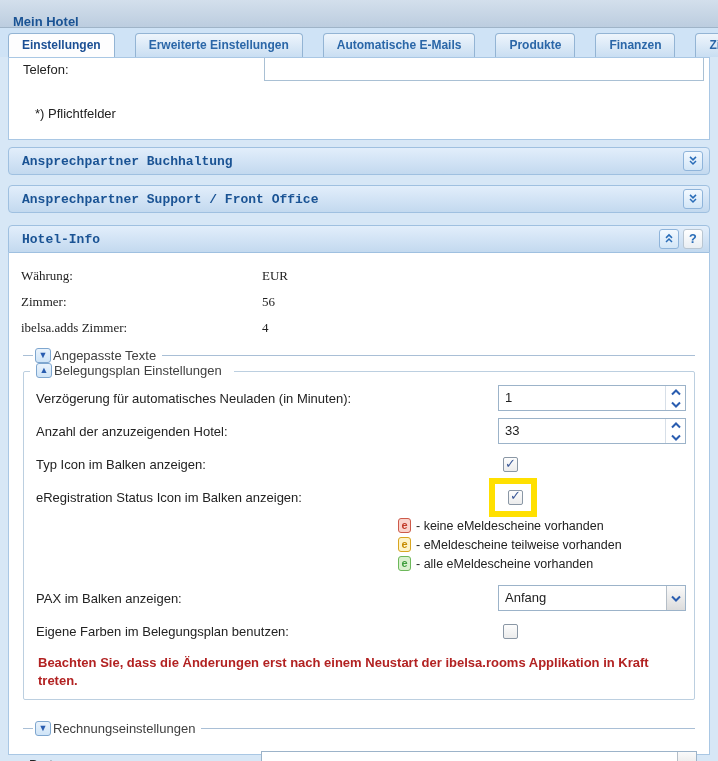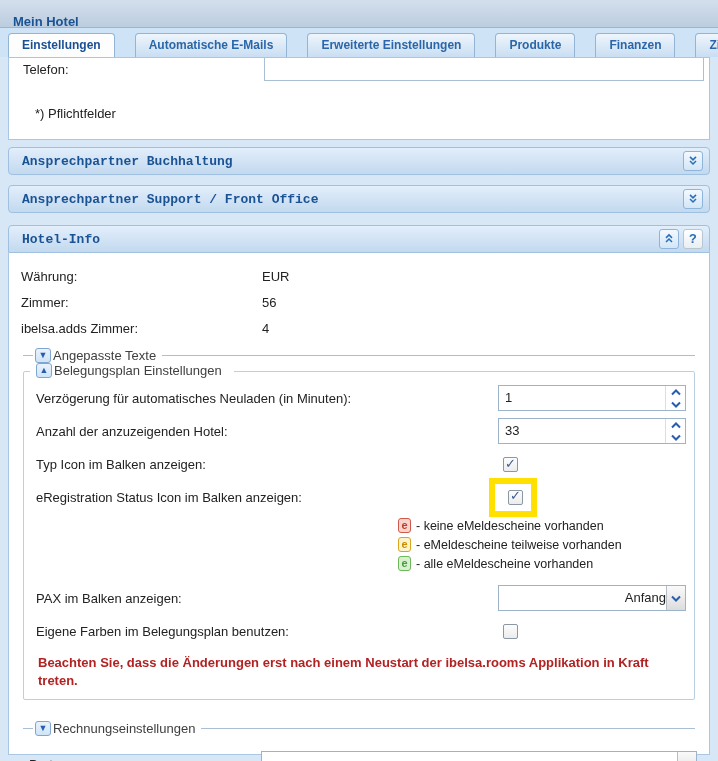--- a/index.html
+++ b/index.html
@@ -52,21 +52,21 @@
     position:absolute; left:255px; top:-10px; width:440px; height:33px;
     border:1px solid #a9c0d4; font:13px "Liberation Sans",sans-serif; padding:2px 4px;
   }
   .form-top .note { position:absolute; left:26px; top:48px; }
   .gap7 { height:7px; } .gap10 { height:10px; } .gap12 { height:12px; }
   
   .hi-body {
     margin:0 8px; background:#fff; border:1px solid #a9c7e4; border-top:none;
     padding:10px 12px 14px 12px; height:502px;
   }
-  .info-row { display:flex; height:26px; align-items:center; }
+  .info-row { display:flex; height:26px; align-items:center;font-family:Liberation Serif, serif; }
   .info-row .ilabel { width:241px; }
   
   .legend-line { display:flex; align-items:center; height:24px; margin:2px 2px 0 2px; }
   .legend-line .seg { width:10px; height:0; border-top:1px solid #a9bfd6; }
   .legend-line .fill { flex:1; height:0; border-top:1px solid #a9bfd6; }
   .toggle-btn {
     width:16px; height:15px; margin:0 2px; border-radius:3px;
     border:1px solid #7ea6cf; background:linear-gradient(#eaf3fc,#cfe4f7);
     color:#2a5db0; font-size:9px; line-height:13px; text-align:center; cursor:pointer;
   }
@@ -107,43 +107,43 @@
   .emelde-row { display:flex; align-items:center; height:19px; font-size:12.5px; }
   .ebadge {
     width:13px; height:15px; border:1px solid; border-radius:3px; margin-right:5px;
     font-size:11px; font-weight:bold; text-align:center; line-height:13px;
   }
   
   .selectbox {
     height:26px; border:1px solid #9cb3c9; background:#fff;
     display:flex; align-items:stretch; width:188px;
   }
-  .selectbox .val { flex:1; padding:4px 0 0 6px;text-align:right; }
+  .selectbox .val { flex:1; padding:4px 0 0 6px; }
   .selectbox .dbtn {
     width:19px; border-left:1px solid #b5bec7; cursor:pointer;
     background:linear-gradient(#fafafa,#dcdcdc);
     display:flex; align-items:center; justify-content:center;
   }
   .warning { color:#b22222; font-weight:bold; margin:10px 0 0 2px; line-height:1.35; width:640px; }
   .partner-row { display:flex; align-items:center; margin-top:10px; height:28px; }
   .partner-row .ilabel { width:241px; padding-left:8px; }
   .partner-row .selectbox { width:438px; }
   svg { display:block; }
 </style>
 </head>
 <body>
 
 <div class="app-header">
   <span class="title">Mein Hotel</span>
 </div>
 
 <div class="tabbar">
   <div class="tab active">Einstellungen</div>
+  <div class="tab">Erweiterte Einstellungen</div>
   <div class="tab">Automatische E-Mails</div>
-  <div class="tab">Erweiterte Einstellungen</div>
   <div class="tab">Produkte</div>
   <div class="tab">Finanzen</div>
   <div class="tab">Zimmer</div>
   <div class="tab">Ra</div>
 </div>
 
 <div class="panel-white form-top">
   <span class="flabel">Telefon:</span>
   <input type="text" value="" style="">
   <span class="note">*) Pflichtfelder</span>

